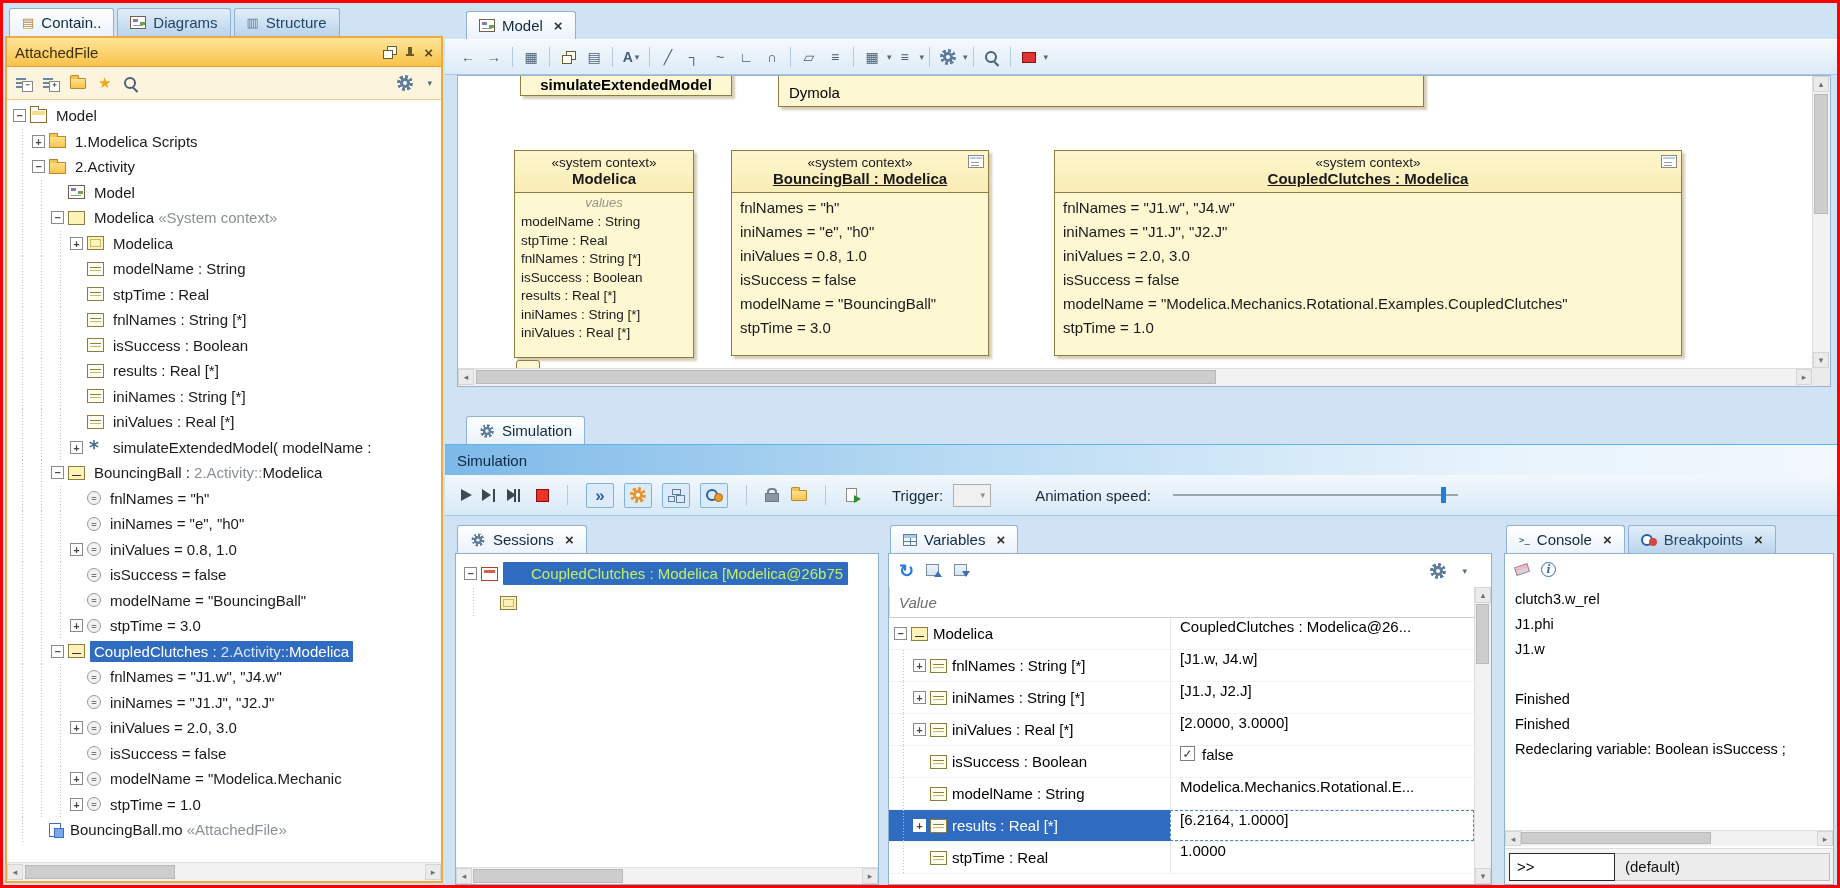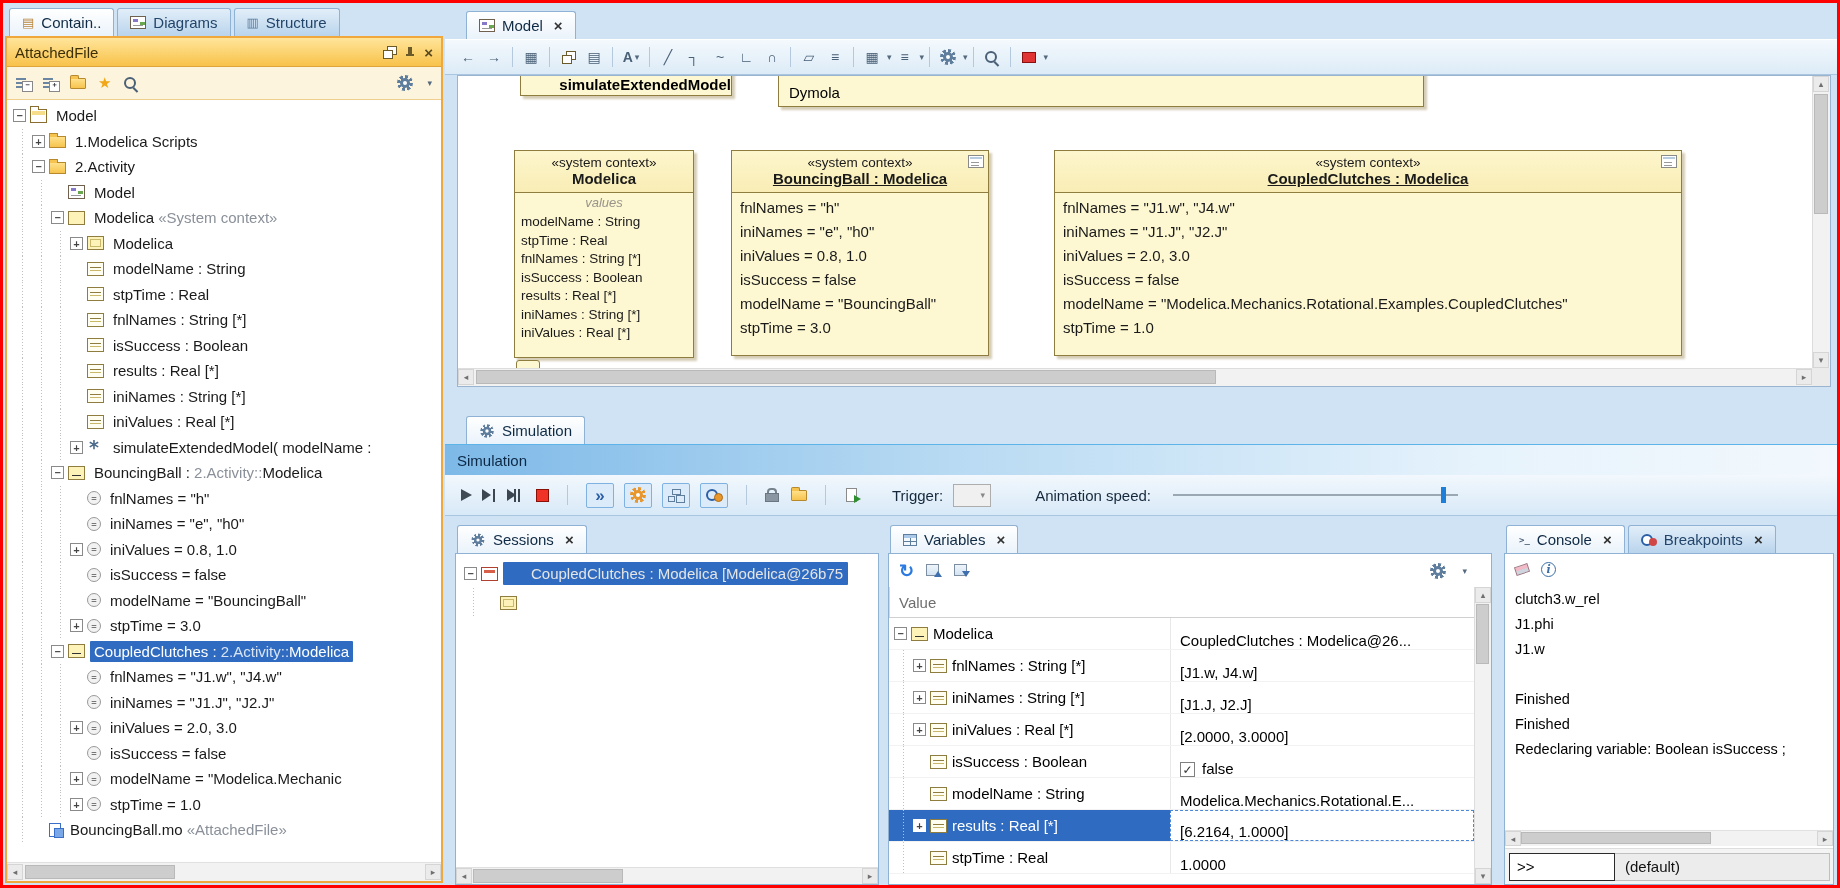--- a/index.html
+++ b/index.html
@@ -244,34 +244,34 @@
   .sim-panels { position:relative; flex:1; }
   .pcol { position:absolute; top:6px; bottom:0; display:flex; flex-direction:column; }
   .col-sessions { left:10px; width:424px; }
   .col-vars { left:443px; width:604px; }
   .col-console { left:1059px; right:3px; }
   .ptabs { height:31px; flex:0 0 31px; display:flex; align-items:flex-end; padding-left:2px; overflow:hidden; }
   .pbody { flex:1; background:#fff; border:1px solid #8fb2d4; position:relative; overflow:hidden; }
 
   .srow { height:29px; display:flex; align-items:center; padding-left:8px; font-size:15px; white-space:nowrap; }
   .srow .tlabel { padding:3px 5px; }
-  .tlabel.selbg { background:#2f6bc0; color:#e5e5e5;padding-left:28px; }
+  .tlabel.selbg { background:#2f6bc0; color:#bef264;padding-left:28px; }
 
   .vtoolbar { height:33px; display:flex; align-items:center; gap:12px; padding:0 10px; }
   .vrefresh { font-size:18px; font-weight:bold; color:#2a7ae0; line-height:16px; }
   .vheader { height:31px; display:flex; align-items:stretch; color:#6e6e6e; font-size:15px;
              border-bottom:1px solid #d0d0d0; margin-right:17px; }
   .vh-name { width:281px; display:flex; align-items:center; padding-left:18px; }
-  .vh-value { flex:1; display:flex; align-items:center; padding-left:9px; border-left:1px solid #d8d8d8; }
+  .vh-value { flex:1; display:flex; align-items:center; padding-left:9px; border-left:1px solid #d8d8d8;font-style:italic; }
   .vrows { margin-right:17px; }
   .vrow { height:32px; display:flex; align-items:stretch; border-bottom:1px solid #f2f2f2; font-size:15px; }
   .vname { width:281px; display:flex; align-items:center; padding-left:5px; overflow:hidden; white-space:nowrap; }
   .vname.vsel { background:#2f6bc0; color:#fff; }
   .vname.vsel .exp { border-color:#fff; }
-  .vvalue { flex:1; display:flex; align-items:flex-end; padding-left:9px; border-left:1px solid #e8e8e8;
+  .vvalue { flex:1; display:flex; align-items:flex-start; padding-left:9px; border-left:1px solid #e8e8e8;
             overflow:hidden; white-space:nowrap; }
   .vvalue.vfocus { border:1px dashed #4a86d8; background:#fff; }
   .cb { width:15px; height:15px; border:1px solid #808080; background:#fff; display:inline-flex;
         align-items:center; justify-content:center; font-size:12px; color:#333; margin-right:7px; flex:0 0 15px; }
   .var-vscroll { position:absolute; right:0; top:33px; bottom:0; width:17px; background:#f2f2f2; border-left:1px solid #ddd; }
 
   .ctoolbar { height:31px; display:flex; align-items:center; gap:12px; padding-left:10px; }
   .ctext { position:absolute; top:33px; left:0; right:0; bottom:56px; padding:0 10px; overflow:hidden; }
   .ctext .bline { font-size:14.5px; line-height:25px; white-space:nowrap; }
   .c-hscroll { position:absolute; left:0; right:0; bottom:38px; height:16px; background:#f2f2f2;
@@ -608,21 +608,21 @@
         <span class="vsep"></span>
         <span class="dbtn">
             <span class="swatch-red"></span>
           </span>
           <span class="dd">▾</span>
       </div>
 
       <div class="dg-canvas-wrap">
         <div class="canvas">
 
-          <div class="pbox" style="left:62px;top:-20px;width:212px;height:40px;text-align:right">
+          <div class="pbox" style="left:62px;top:-20px;width:212px;height:40px;text-align:center">
             <div style="position:absolute;left:0;right:0;bottom:2px;font-weight:bold;font-size:15px">simulateExtendedModel</div>
           </div>
           <div class="pbox" style="left:320px;top:-20px;width:646px;height:51px">
             <div style="position:absolute;left:10px;bottom:5px;font-size:15px">Dymola</div>
           </div>
 
           <div class="sysbox" style="left:56px;top:74px;width:180px;height:208px">
             <div class="bhdr">
               <div class="stereo">«system context»</div>
               <div class="bname">Modelica</div>

